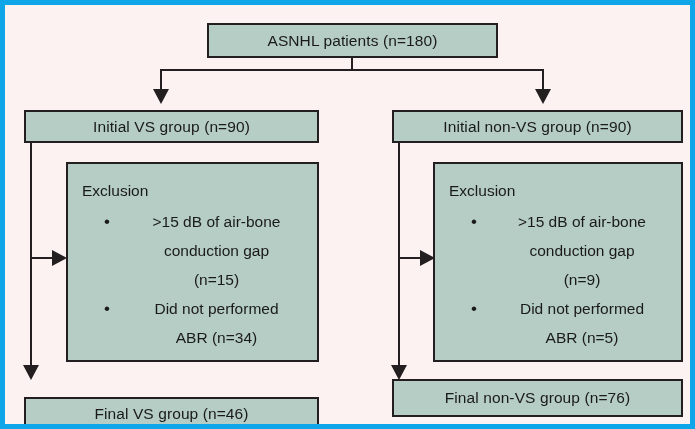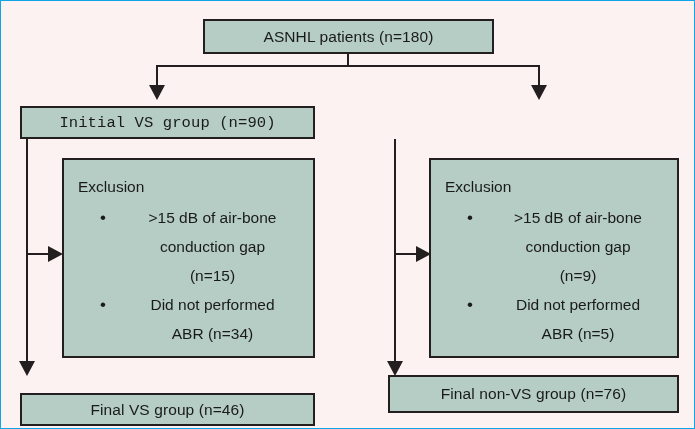--- a/index.html
+++ b/index.html
@@ -6,21 +6,21 @@
     margin: 0;
     padding: 0;
     background: #ffffff;
   }
   #figure {
     position: relative;
     width: 695px;
     height: 429px;
     background: #fdf2f2;
     box-sizing: border-box;
-    border: 1px solid #0ea5e9;
+    border: 5px solid #0ea5e9;
     overflow: hidden;
     font-family: "Liberation Sans", sans-serif;
     color: #1a1a1a;
   }
   .box {
     position: absolute;
     background: #b5cdc4;
     border: 2px solid #231f20;
     box-sizing: border-box;
   }
@@ -29,21 +29,21 @@
     height: 100%;
     display: flex;
     align-items: center;
     justify-content: center;
     font-size: 15.5px;
     letter-spacing: .1px;
     white-space: nowrap;
   }
   
   #box-root      { left: 202px; top: 18px;  width: 291px; height: 35px; }
-  #box-initial-vs      { left: 19px;  top: 105px; width: 295px; height: 33px; font-family: Liberation Mono, monospace; }
+  #box-initial-vs      { left: 19px;  top: 105px; width: 295px; height: 33px; }
   #box-initial-nonvs   { left: 387px; top: 105px; width: 291px; height: 33px; }
   #box-exclusion-vs    { left: 61px;  top: 157px; width: 253px; height: 200px; }
   #box-exclusion-nonvs { left: 428px; top: 157px; width: 250px; height: 200px; }
   #box-final-vs        { left: 19px;  top: 392px; width: 295px; height: 33px; }
   #box-final-nonvs     { left: 387px; top: 374px; width: 291px; height: 38px; }
 
   .excl-body {
     padding: 12px 10px 0 14px;
     font-size: 15.5px;
     line-height: 29px;
@@ -105,20 +105,23 @@
   <div class="line vline" style="left:346px; top:53px; height:13px;"></div>
   <div class="line hline" style="left:155px; top:64px; width:384px;"></div>
   <div class="line vline" style="left:155px; top:64px; height:20px;"></div>
   <div class="line vline" style="left:537px; top:64px; height:20px;"></div>
   <div class="arrow-down" style="left:148px; top:84px;"></div>
   <div class="arrow-down" style="left:530px; top:84px;"></div>
 
   <div class="box" id="box-initial-vs">
     <div class="box-label">Initial VS group (n=90)</div>
   </div>
+  <div class="box" id="box-initial-nonvs">
+    <div class="box-label">Initial non-VS group (n=90)</div>
+  </div>
 
   <div class="line vline" style="left:25px; top:138px; height:235px;"></div>
   <div class="line hline" style="left:25px; top:252px; width:25px;"></div>
   <div class="arrow-right" style="left:47px; top:245px;"></div>
   <div class="arrow-down" style="left:18px; top:360px;"></div>
 
   <div class="line vline" style="left:393px; top:138px; height:235px;"></div>
   <div class="line hline" style="left:393px; top:252px; width:25px;"></div>
   <div class="arrow-right" style="left:415px; top:245px;"></div>
   <div class="arrow-down" style="left:386px; top:360px;"></div>

